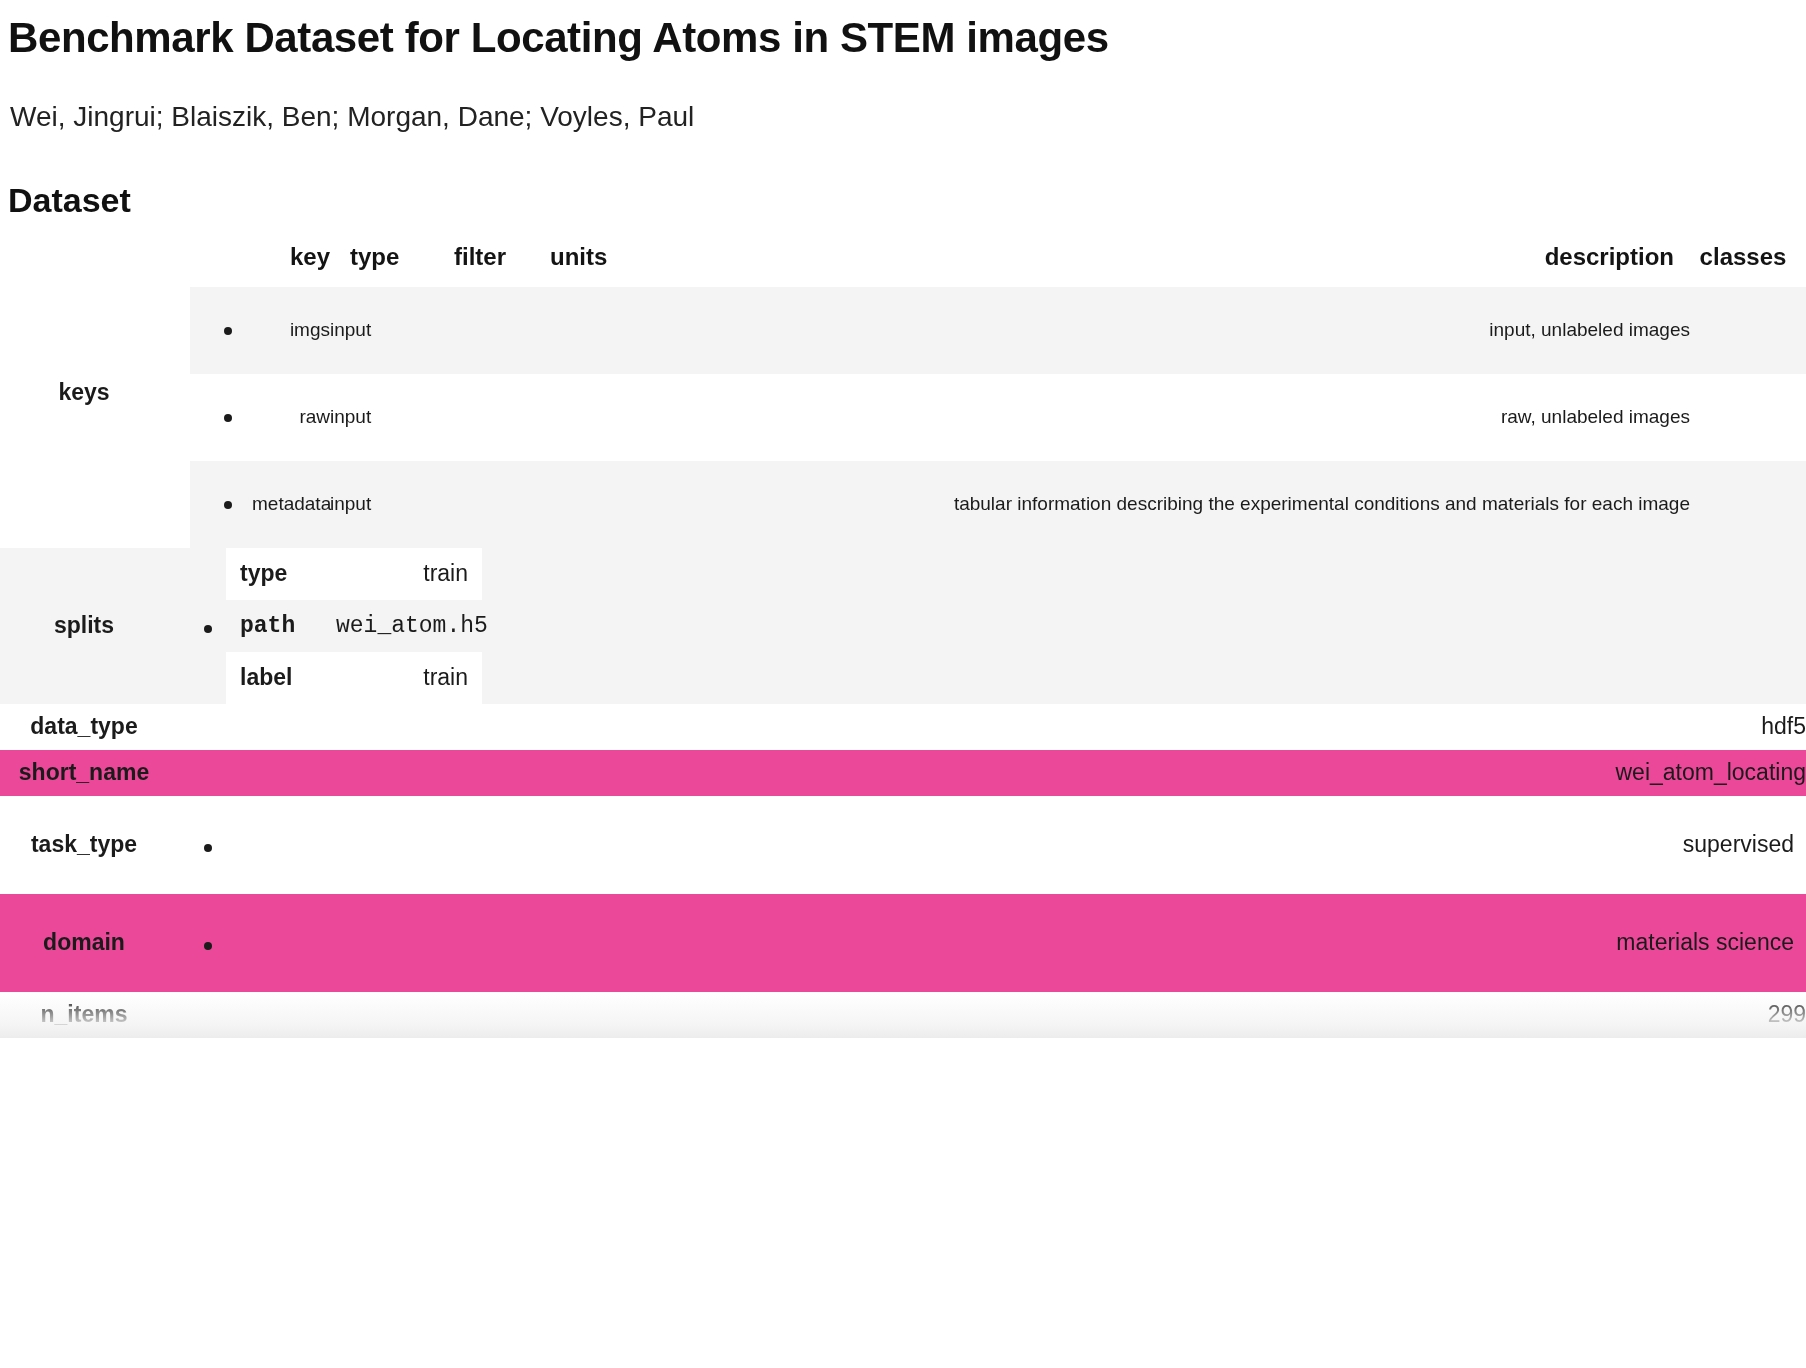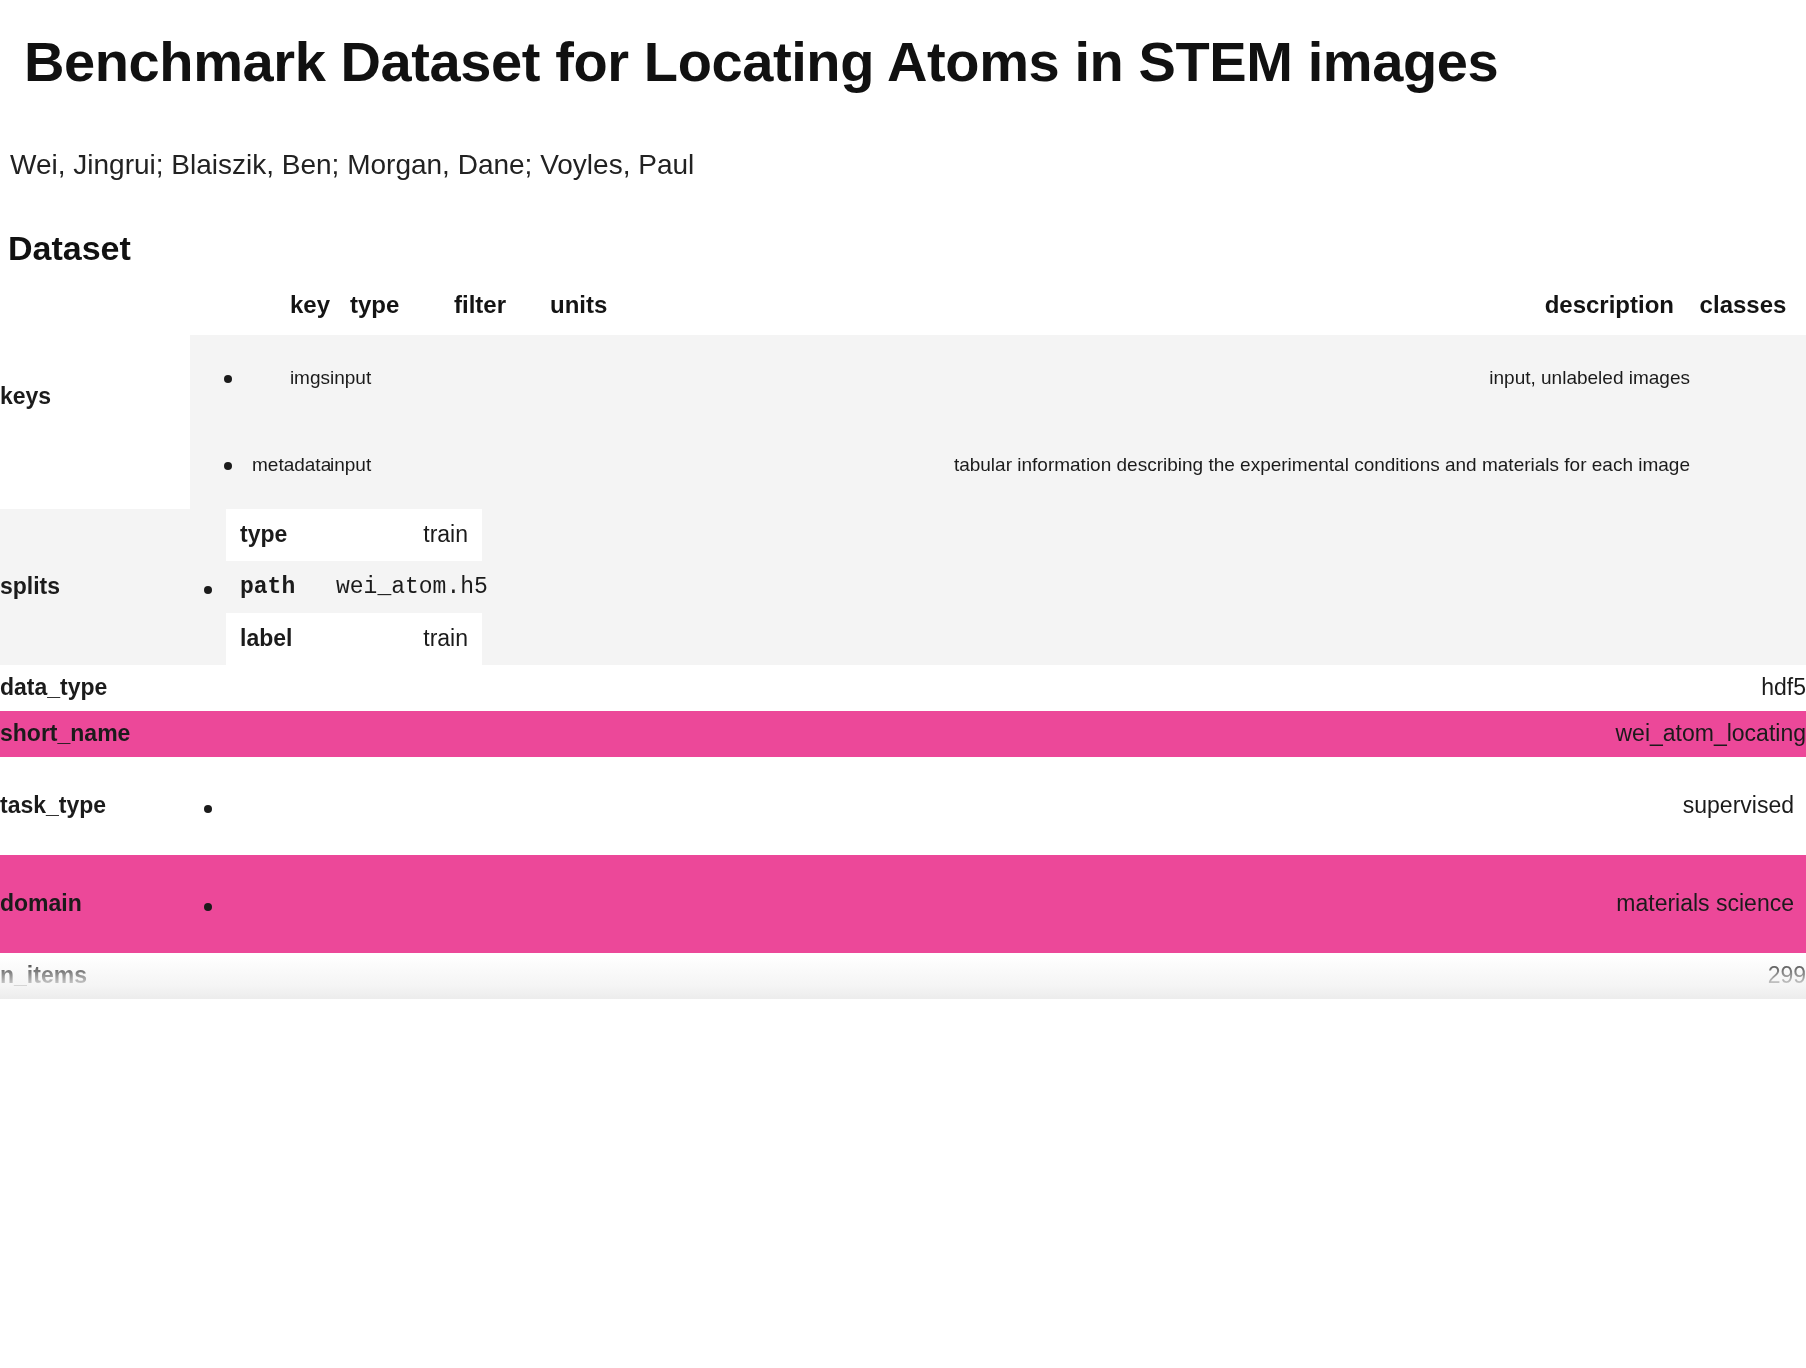--- a/index.html
+++ b/index.html
@@ -18,25 +18,25 @@
 
   .page {
     width: 1806px;
     box-sizing: border-box;
     padding: 0;
     position: relative;
   }
 
   
   .doc-title {
-    font-size: 56px;
+    font-size: 42px;
     font-weight: bold;
     letter-spacing: -0.4px;
     color: #111111;
-    margin: 16px;
+    margin: 0;
     padding: 14px 0 0 8px;
     line-height: 1.15;
   }
   .authors {
     font-size: 28px;
     color: #222222;
     padding: 38px 0 0 10px;
     line-height: 1.2;
   }
   .section-title {
@@ -50,21 +50,21 @@
 
   
   table.meta {
     width: 1806px;
     border-collapse: collapse;
     table-layout: fixed;
     margin-top: 16px;
   }
   table.meta > tbody > tr > th.rowlabel {
     width: 190px;
-    text-align: left;
+    text-align: center;
     vertical-align: middle;
     font-size: 23px;
     font-weight: bold;
     color: #1b1b1b;
     padding: 0 22px 0 0;
     box-sizing: border-box;
   }
   table.meta > tbody > tr > td.rowval {
     vertical-align: middle;
     font-size: 23px;
@@ -244,20 +244,29 @@
             <tbody>
               <tr class="alt">
                 <td class="c-bullet"><span class="dot"></span></td>
                 <td class="c-key">imgs</td>
                 <td class="c-type">input</td>
                 <td class="c-filter"></td>
                 <td class="c-units"></td>
                 <td class="c-desc">input, unlabeled images</td>
                 <td class="c-class"></td>
               </tr>
+              <tr>
+                <td class="c-bullet"><span class="dot"></span></td>
+                <td class="c-key">raw</td>
+                <td class="c-type">input</td>
+                <td class="c-filter"></td>
+                <td class="c-units"></td>
+                <td class="c-desc">raw, unlabeled images</td>
+                <td class="c-class"></td>
+              </tr>
               <tr class="alt">
                 <td class="c-bullet"><span class="dot"></span></td>
                 <td class="c-key">metadata</td>
                 <td class="c-type">input</td>
                 <td class="c-filter"></td>
                 <td class="c-units"></td>
                 <td class="c-desc">tabular information describing the experimental conditions and materials for each image</td>
                 <td class="c-class"></td>
               </tr>
             </tbody>

